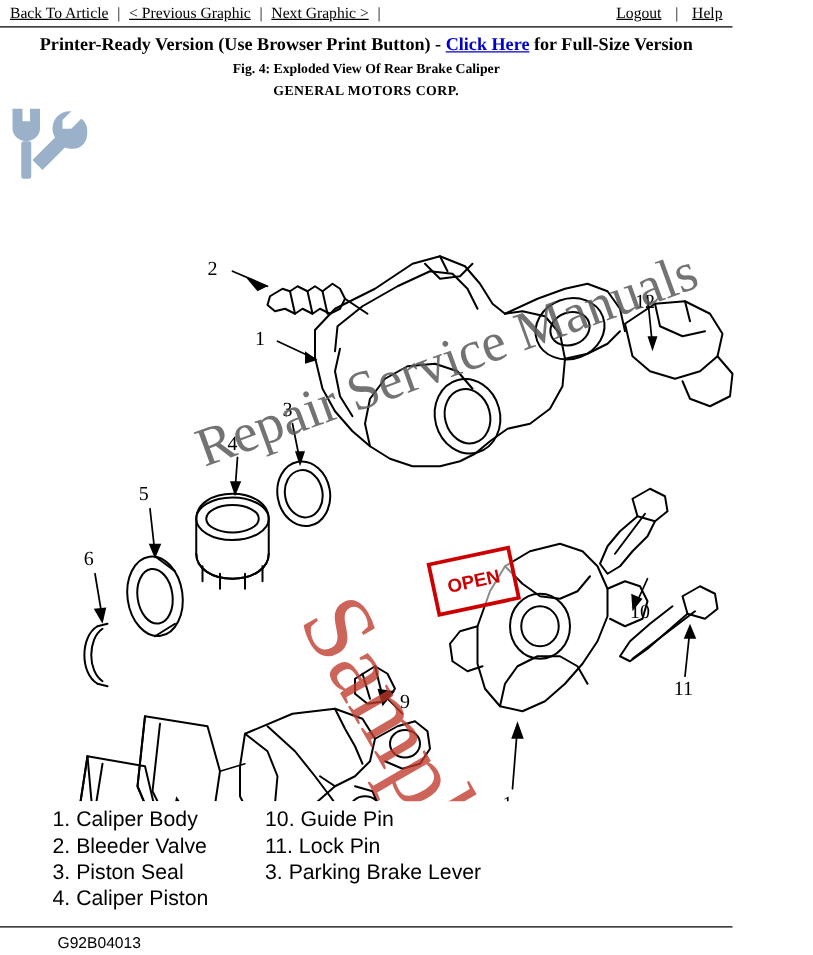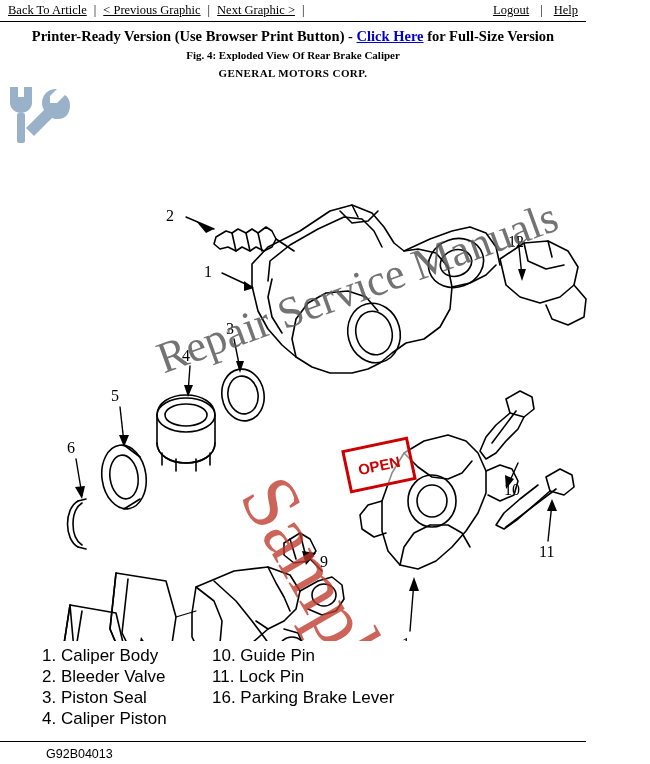--- a/index.html
+++ b/index.html
@@ -388,21 +388,21 @@
     <div class="legend-cols">
       <div class="legend-col c1">
         <div class="legend-item">1. Caliper Body</div>
         <div class="legend-item">2. Bleeder Valve</div>
         <div class="legend-item">3. Piston Seal</div>
         <div class="legend-item">4. Caliper Piston</div>
       </div>
       <div class="legend-col c3">
         <div class="legend-item">10. Guide Pin</div>
         <div class="legend-item">11. Lock Pin</div>
-        <div class="legend-item">16. Parking Brake Lever</div>
+        <div class="legend-item">3. Parking Brake Lever</div>
       </div>
     </div>
   </div>
 
   <div class="footer-rule"></div>
   <div class="footer-code">G92B04013</div>
 
 </div>
 
 </body></html>

